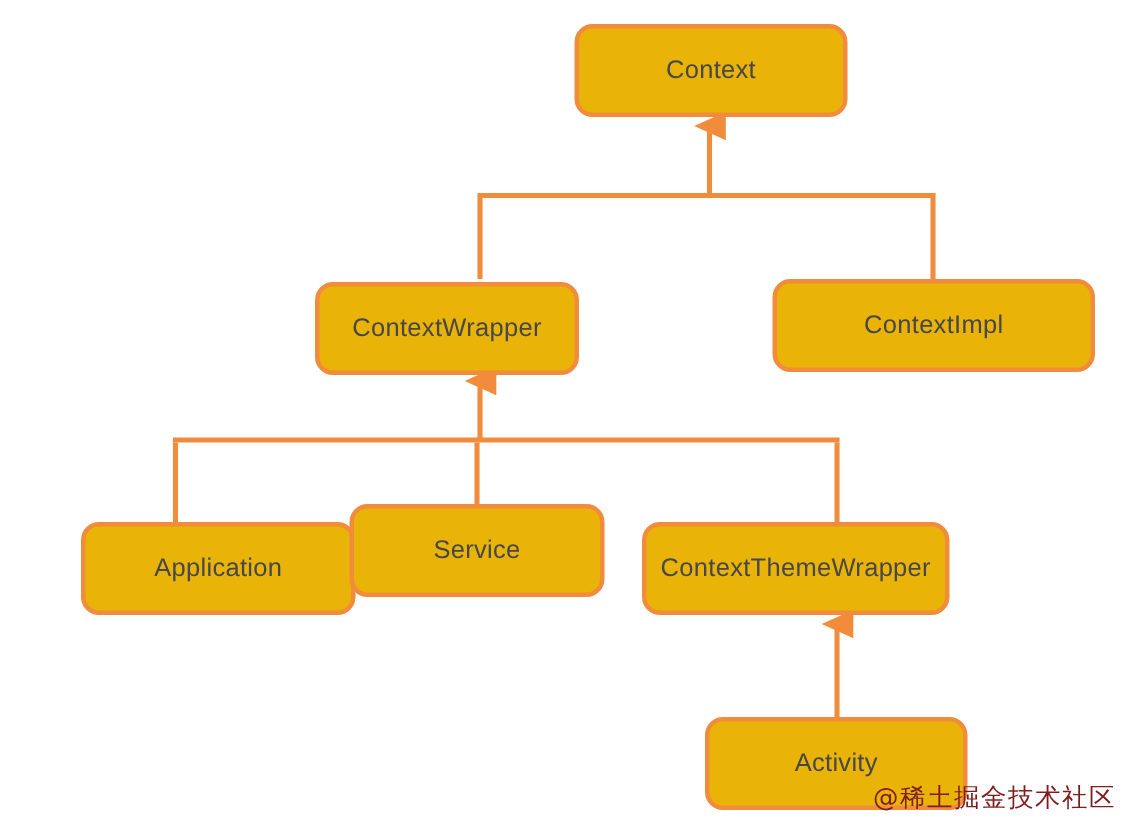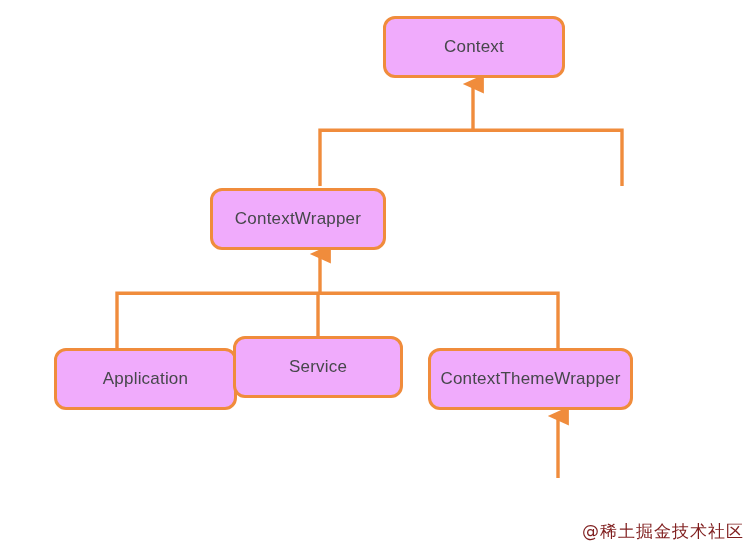--- a/index.html
+++ b/index.html
@@ -19,21 +19,21 @@
     position: absolute;
     left: 0;
     top: 0;
     width: 754px;
     height: 551px;
     pointer-events: none;
   }
   .node {
     position: absolute;
     box-sizing: border-box;
-    background: #f0abfc;
+    background: #eab308;
     border: 3px solid #f08c3c;
     border-radius: 12px;
     display: flex;
     align-items: center;
     justify-content: center;
     z-index: 2;
   }
   .node-label {
     font-family: "Liberation Sans", sans-serif;
     font-size: 17px;
@@ -91,29 +91,35 @@
   </svg>
 
   <div class="node" id="node-context">
     <span class="node-label">Context</span>
   </div>
 
   <div class="node" id="node-contextwrapper">
     <span class="node-label">ContextWrapper</span>
   </div>
 
+  <div class="node" id="node-contextimpl">
+    <span class="node-label">ContextImpl</span>
+  </div>
 
   <div class="node" id="node-application">
     <span class="node-label">Application</span>
   </div>
 
   <div class="node" id="node-service">
     <span class="node-label">Service</span>
   </div>
 
   <div class="node" id="node-ctw">
     <span class="node-label">ContextThemeWrapper</span>
   </div>
 
+  <div class="node" id="node-activity">
+    <span class="node-label">Activity</span>
+  </div>
 
   <div id="watermark">@稀土掘金技术社区</div>
 
 </div>
 
 </body></html>

